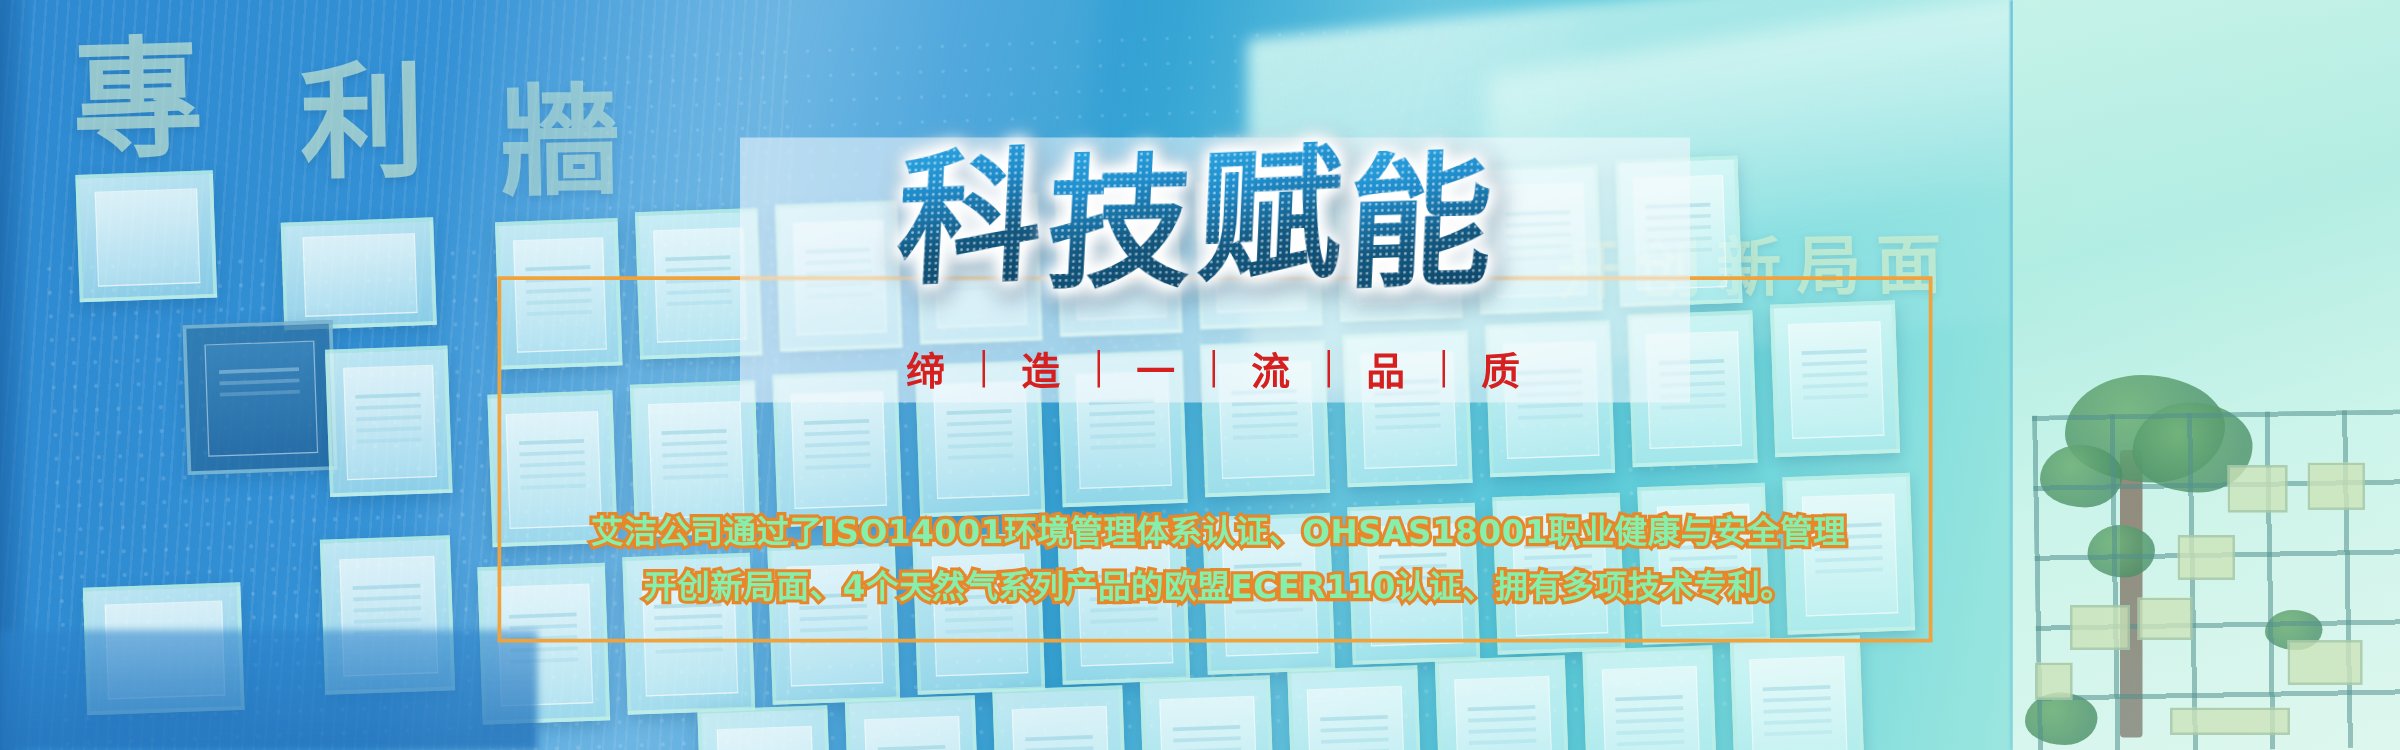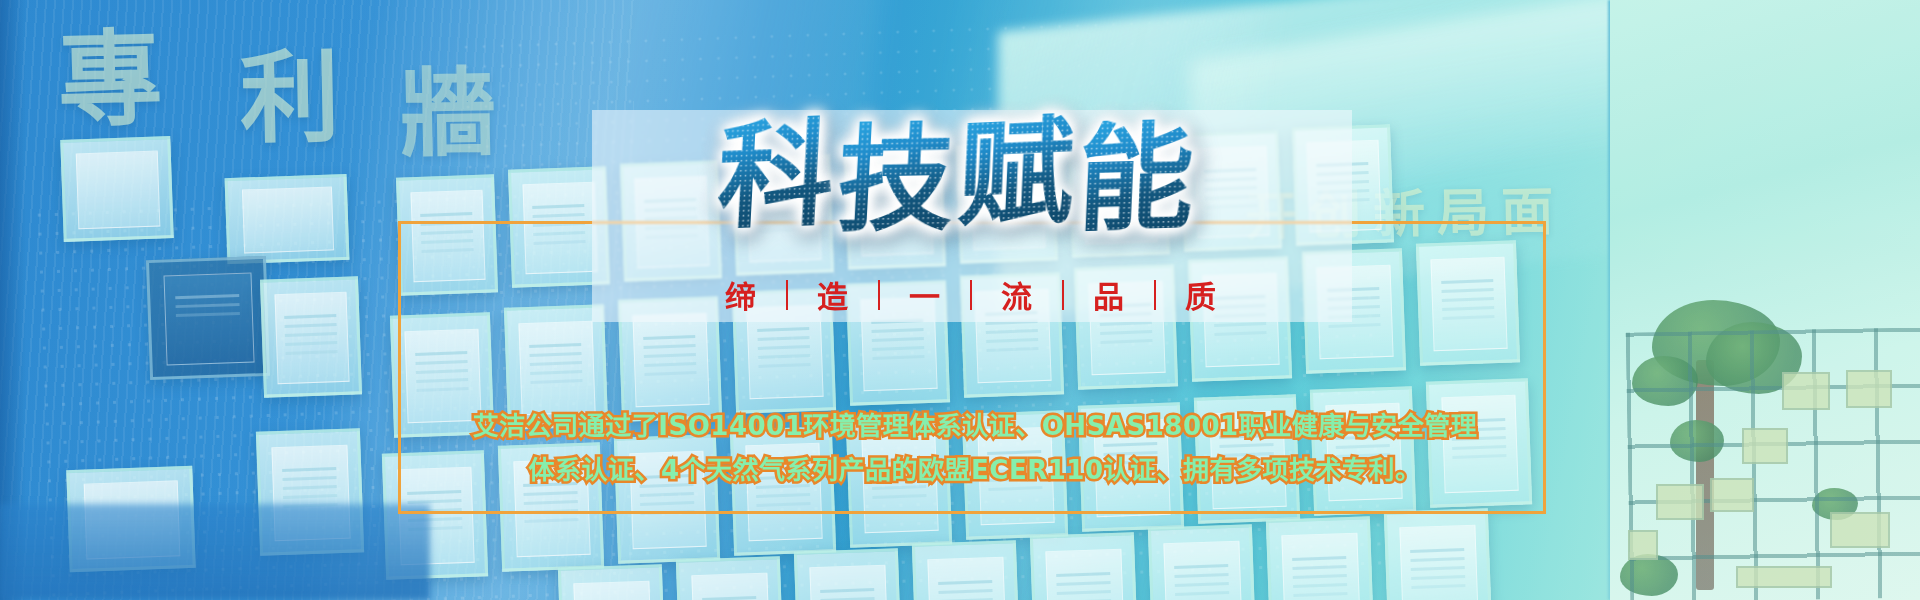--- a/index.html
+++ b/index.html
@@ -467,16 +467,16 @@
     <span class="sub-sep"></span>
     <span class="sub-char">流</span>
     <span class="sub-sep"></span>
     <span class="sub-char">品</span>
     <span class="sub-sep"></span>
     <span class="sub-char">质</span>
   </div>
 
   <div class="body-copy">
     <span class="body-line">艾洁公司通过了ISO14001环境管理体系认证、OHSAS18001职业健康与安全管理</span>
-    <span class="body-line">体系认证、4个天然气系列产品的欧盟ECER110认证、拥有多项技术专利。</span>
+    <span class="body-line">开创新局面、4个天然气系列产品的欧盟ECER110认证、拥有多项技术专利。</span>
   </div>
 
 </div>
 
 </body></html>

